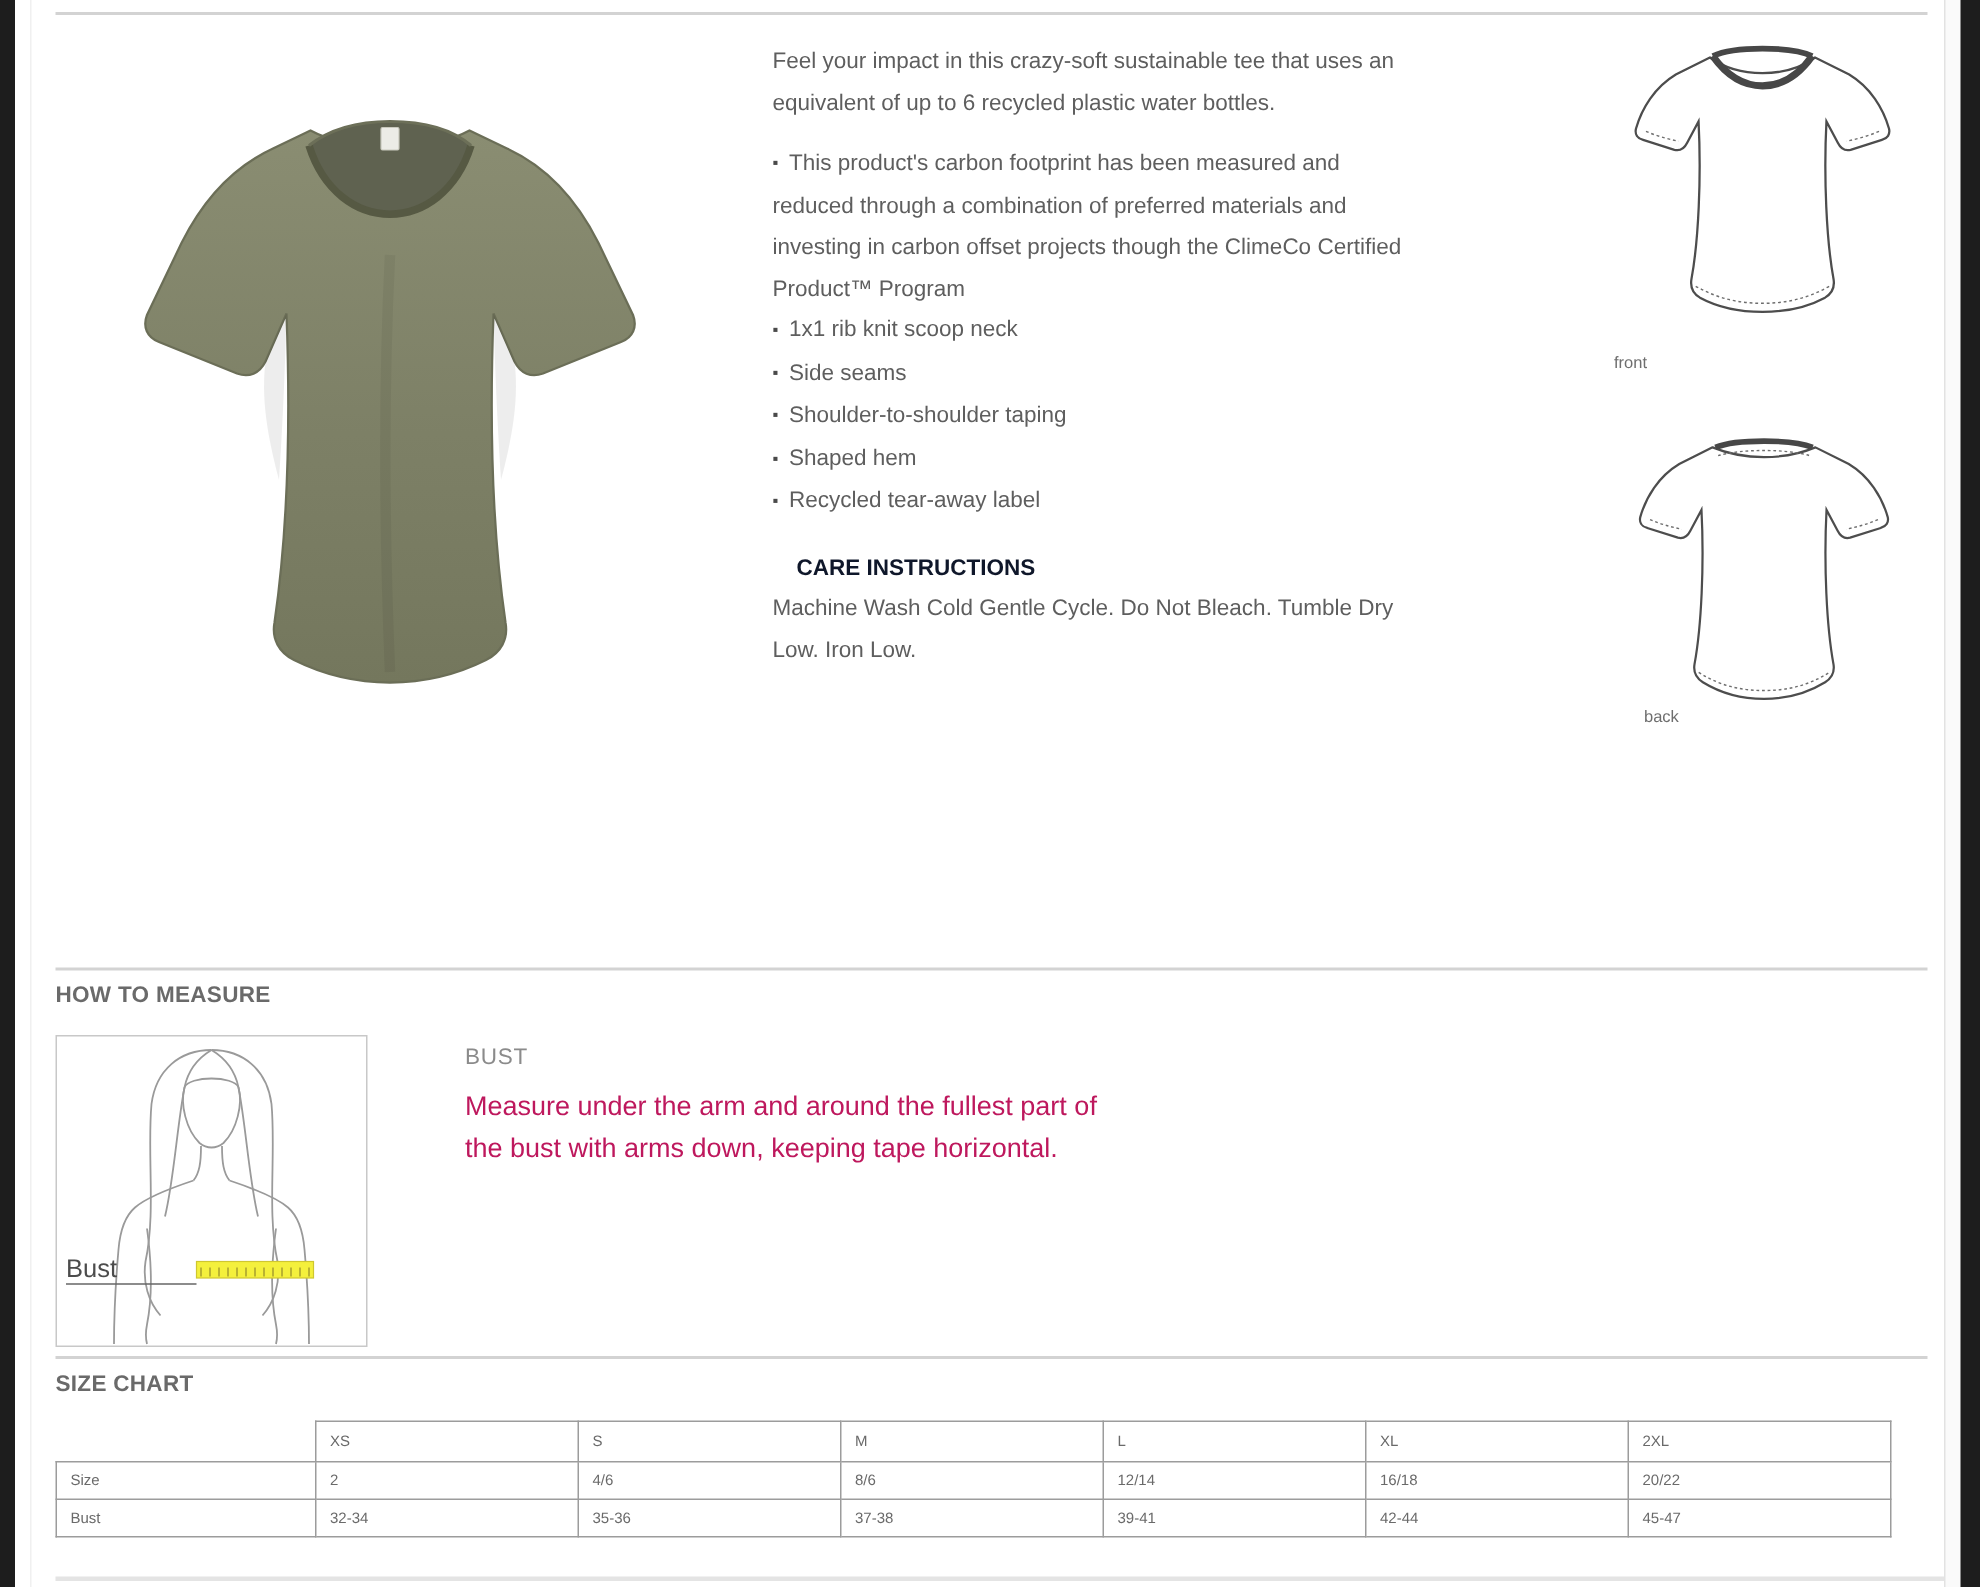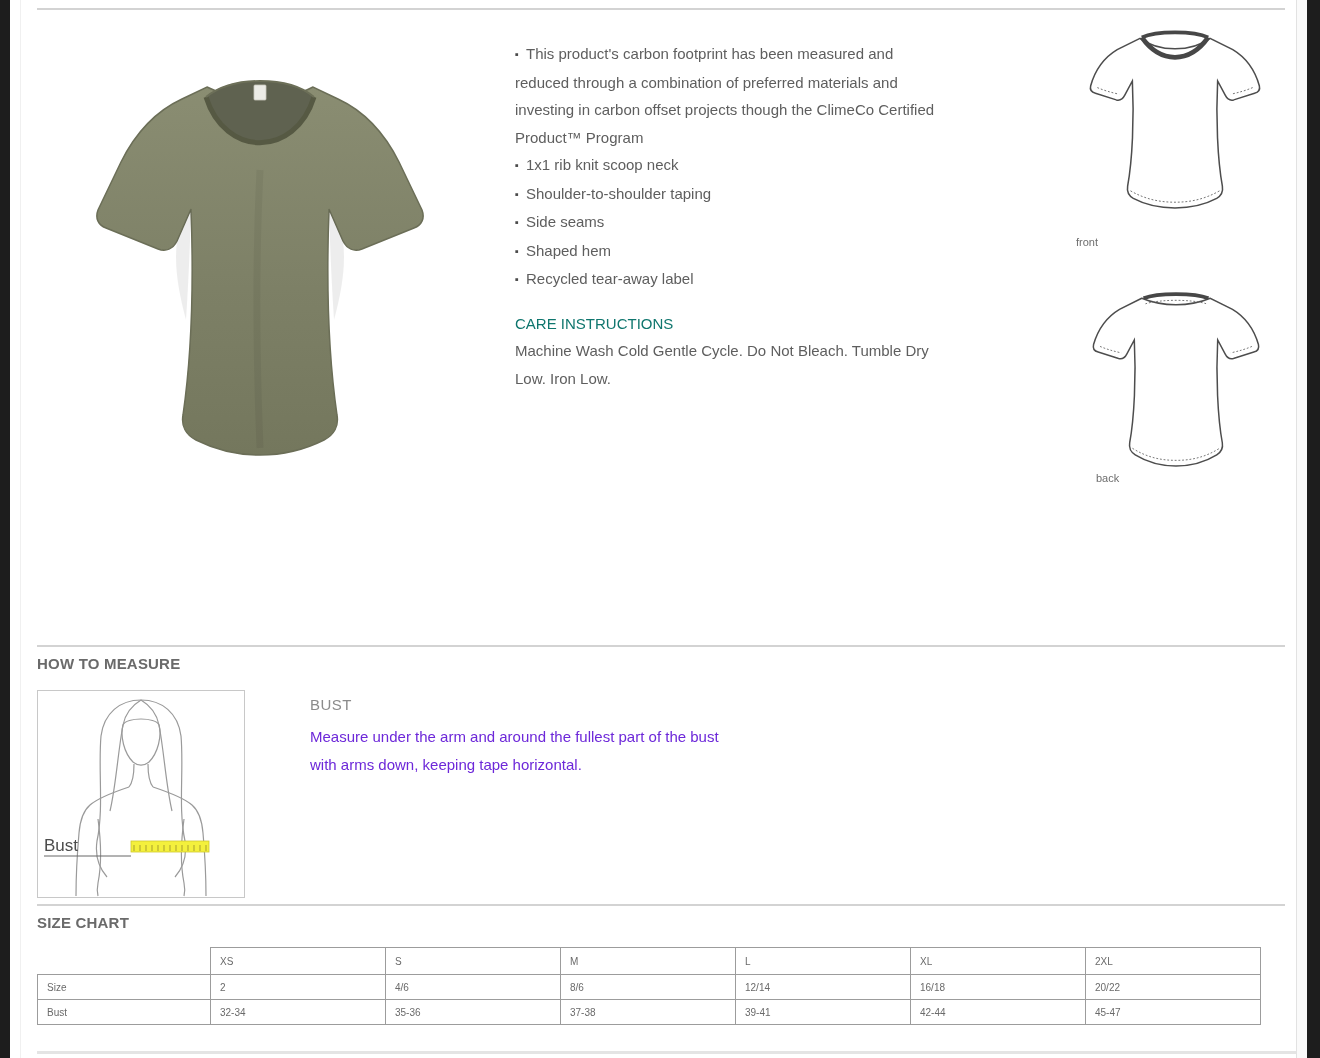--- a/index.html
+++ b/index.html
@@ -12,38 +12,38 @@
   .divider{position:absolute;left:37px;width:1248px;height:2px;background:#d3d3d3;}
   .divider.top{top:8px;}
   .divider.measure{top:645px;}
   .divider.chart{top:904px;}
   .divider.bottom{top:1051px;height:3px;background:#e4e4e4;width:1260px;}
 
   
   .desc{position:absolute;left:515px;top:27px;width:421px;color:#5e5e5e;font-size:15px;line-height:27.5px;}
   .features{margin-top:13px;}
   .feature-item::before{content:"▪  ";font-size:11px;color:#4a4a4a;letter-spacing:2px;vertical-align:1px;}
-  .care-heading{margin-top:16px;font-weight:normal;color:#0f766e;}
+  .care-heading{margin-top:16px;font-weight:bold;color:#0f172a;margin-left:16px;}
 
   
   .view-label{position:absolute;left:1076px;color:#6e6e6e;font-size:11px;}
   .front-label{top:236px;}
   .back-label{top:472px;margin-left:20px;}
   .front-svg{position:absolute;left:1085px;top:22px;}
   .back-svg{position:absolute;left:1088px;top:280px;}
   .photo-svg{position:absolute;left:60px;top:40px;}
 
   
   .section-heading{position:absolute;left:37px;font-weight:bold;color:#6a6a6a;font-size:15px;letter-spacing:.2px;}
   .measure-heading{top:655px;}
   .chart-heading{top:914px;}
   .figure-box{position:absolute;left:37px;top:690px;width:206px;height:206px;border:1px solid #c8c8c8;background:#fff;}
   .bust-block{position:absolute;left:310px;top:693px;width:432px;}
   .bust-title{color:#8b8b8b;font-size:15px;letter-spacing:.5px;line-height:24px;margin-bottom:6px;}
-  .bust-text{color:#6d28d9;font-size:15px;line-height:28px;}
+  .bust-text{color:#be185d;font-size:18px;line-height:28px;}
 
   
   .size-table{position:absolute;left:37px;top:947px;border-collapse:collapse;table-layout:fixed;
               width:1223px;font-size:10px;color:#6a6a6a;}
   .size-table th,.size-table td{border:1px solid #9c9c9c;text-align:left;font-weight:normal;
               padding:0 0 0 9px;height:24px;white-space:nowrap;overflow:hidden;}
   .size-table thead th{height:26px;}
   .size-table th.corner{border:none;}
 </style>
 </head>
@@ -70,25 +70,26 @@
     <path fill="rgba(0,0,0,0.07)" d="M117,201 L131,169 C130,210 128,250 126,280 C118,250 114,225 117,201 Z"></path>
     <path fill="rgba(0,0,0,0.07)" d="M283,201 L269,169 C270,210 272,250 274,280 C282,250 286,225 283,201 Z"></path>
     <path stroke="rgba(0,0,0,0.05)" stroke-width="7" fill="none" d="M200,130 C196,210 196,310 200,408"></path>
     <path fill="#5f6250" d="M146,57 C165,118 235,118 254,57 C240,46 222,41 200,41 C178,41 160,45 146,57 Z"></path>
     <path fill="none" stroke="#565943" stroke-width="5" d="M146,57 C165,118 235,118 254,57"></path>
     <path fill="none" stroke="#6c6f58" stroke-width="2" d="M146,57 C160,46 178,41 200,41 C222,41 240,45 254,57"></path>
     <rect x="194" y="45" width="12" height="15" rx="1" fill="#ecece6" stroke="#c9c9bd" stroke-width="0.8"></rect>
   </svg>
 
   <div class="desc">
+    <div>Feel your impact in this crazy-soft sustainable tee that uses an equivalent of up to 6 recycled plastic water bottles.</div>
     <div class="features">
       <div class="feature-item"><span>This product's carbon footprint has been measured and reduced through a combination of preferred materials and investing in carbon offset projects though the ClimeCo Certified Product™ Program</span></div>
       <div class="feature-item"><span>1x1 rib knit scoop neck</span></div>
+      <div class="feature-item"><span>Side seams</span></div>
       <div class="feature-item"><span>Shoulder-to-shoulder taping</span></div>
-      <div class="feature-item"><span>Side seams</span></div>
       <div class="feature-item"><span>Shaped hem</span></div>
       <div class="feature-item"><span>Recycled tear-away label</span></div>
     </div>
     <div class="care-heading">CARE INSTRUCTIONS</div>
     <div class="care-text">Machine Wash Cold Gentle Cycle. Do Not Bleach. Tumble Dry Low. Iron Low.</div>
   </div>
 
   <svg class="front-svg" width="180" height="206" viewBox="0 0 190 205">
     <path fill="#ffffff" stroke="#4d4d4d" stroke-width="1.6" d="M58,11 L34,23 C19,32 10,47 6,61 C5,65 7,68 11,69 L33,76 C37,77 40,75 42,71 L50,56
          C52,95 50,140 45,167 C44,173 46,177 51,180 C64,187 79,190 95,190 C111,190 126,187 139,180

